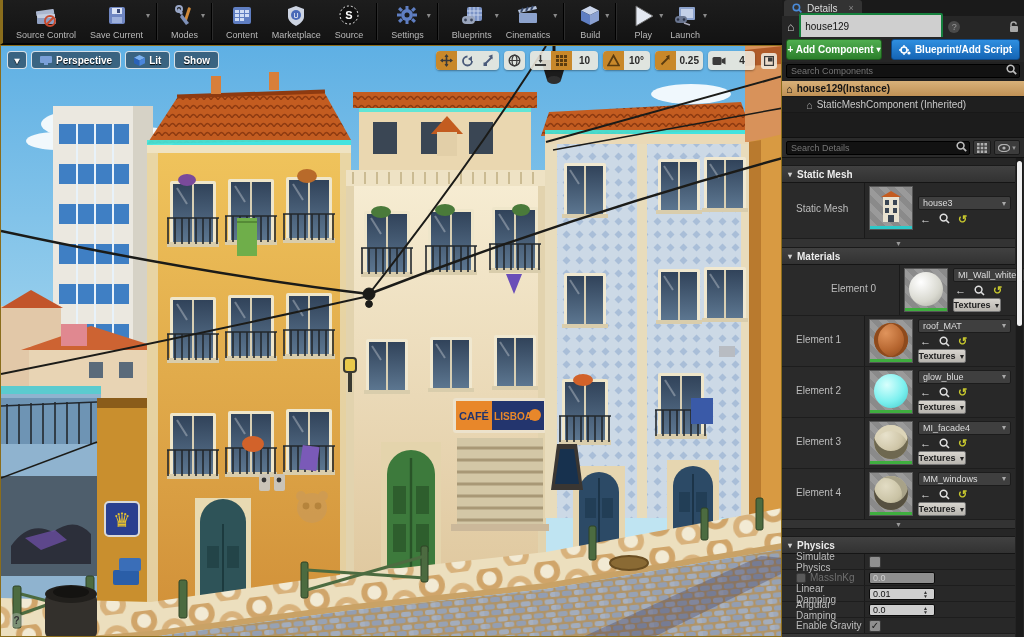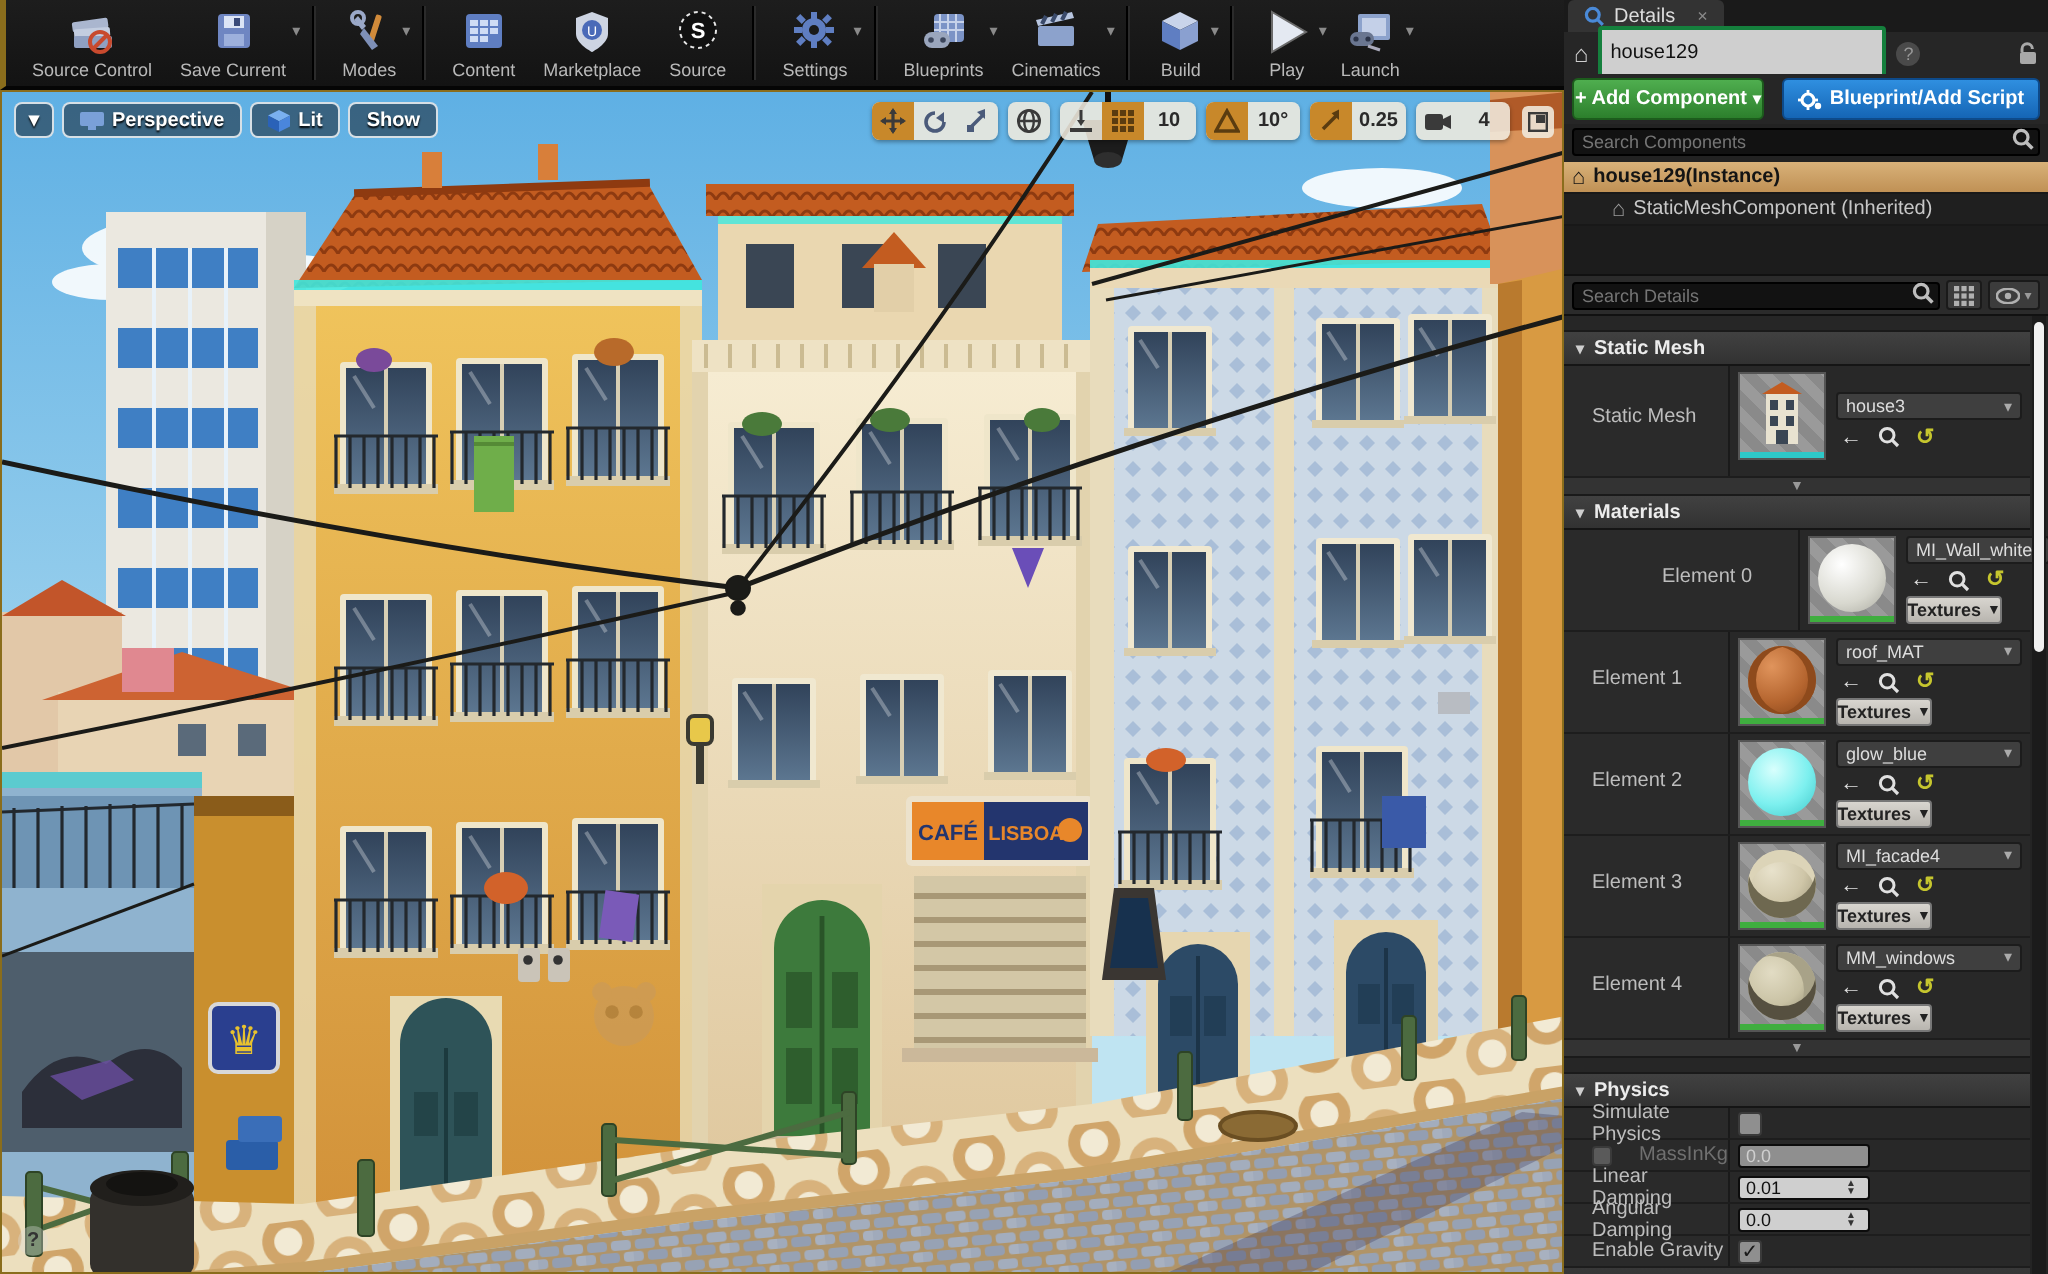--- a/index.html
+++ b/index.html
@@ -102,21 +102,21 @@
   .iconrow { display:flex; gap:8px; align-items:center; padding-left:2px; height:13px; }
   .irow-ic { color:#e0e0e0; font-size:11px; line-height:10px; cursor:pointer; }
   .undo { color:#c6c62e; font-weight:bold; }
   .tex-btn { width:48px; height:14px; background:linear-gradient(#d8d5cf,#b8b5af); border:1px solid #777;
     border-radius:2px; color:#222; font-size:9px; font-weight:bold; display:flex;
     align-items:center; justify-content:center; gap:3px; cursor:pointer; }
   .expander { height:9px; background:#333; border-bottom:1px solid #1a1a1a; display:flex;
     align-items:center; justify-content:center; color:#999; font-size:7px; cursor:pointer; }
   .phys-row { display:flex; background:#2a2a2a; border-bottom:1px solid #1d1d1d; height:16px; align-items:center; }
   .phys-label { flex:0 0 82px; padding-left:14px; color:#bdbdbd; font-size:10px; display:flex; align-items:center; gap:4px;}
-  .phys-label.dim { color:#6f6f6f;justify-content:space-between; }
+  .phys-label.dim { color:#6f6f6f; }
   .phys-value { flex:1; border-left:1px solid #1a1a1a; align-self:stretch; display:flex; align-items:center; padding:0 4px; background:#282828;}
   .chk { width:12px; height:12px; background:#8f8f8f; border:1px solid #3a3a3a; border-radius:2px;
     display:flex; align-items:center; justify-content:center; font-size:10px; color:#1a1a1a; cursor:pointer; }
   .chk.dim { background:#5a5a5a; }
   .num-input { width:66px; height:12px; background:#cfcfcf; border:1px solid #0c0c0c; border-radius:2px;
     font-size:9px; color:#111; padding:0 3px; font-family:"Liberation Sans",sans-serif; }
   .num-input.disabled { background:#8f8f8f; color:#cfcfcf; }
   .spin { display:flex; flex-direction:column; margin-left:-12px; line-height:4px; }
   .spin span { font-size:5px; color:#333; }
 </style>

